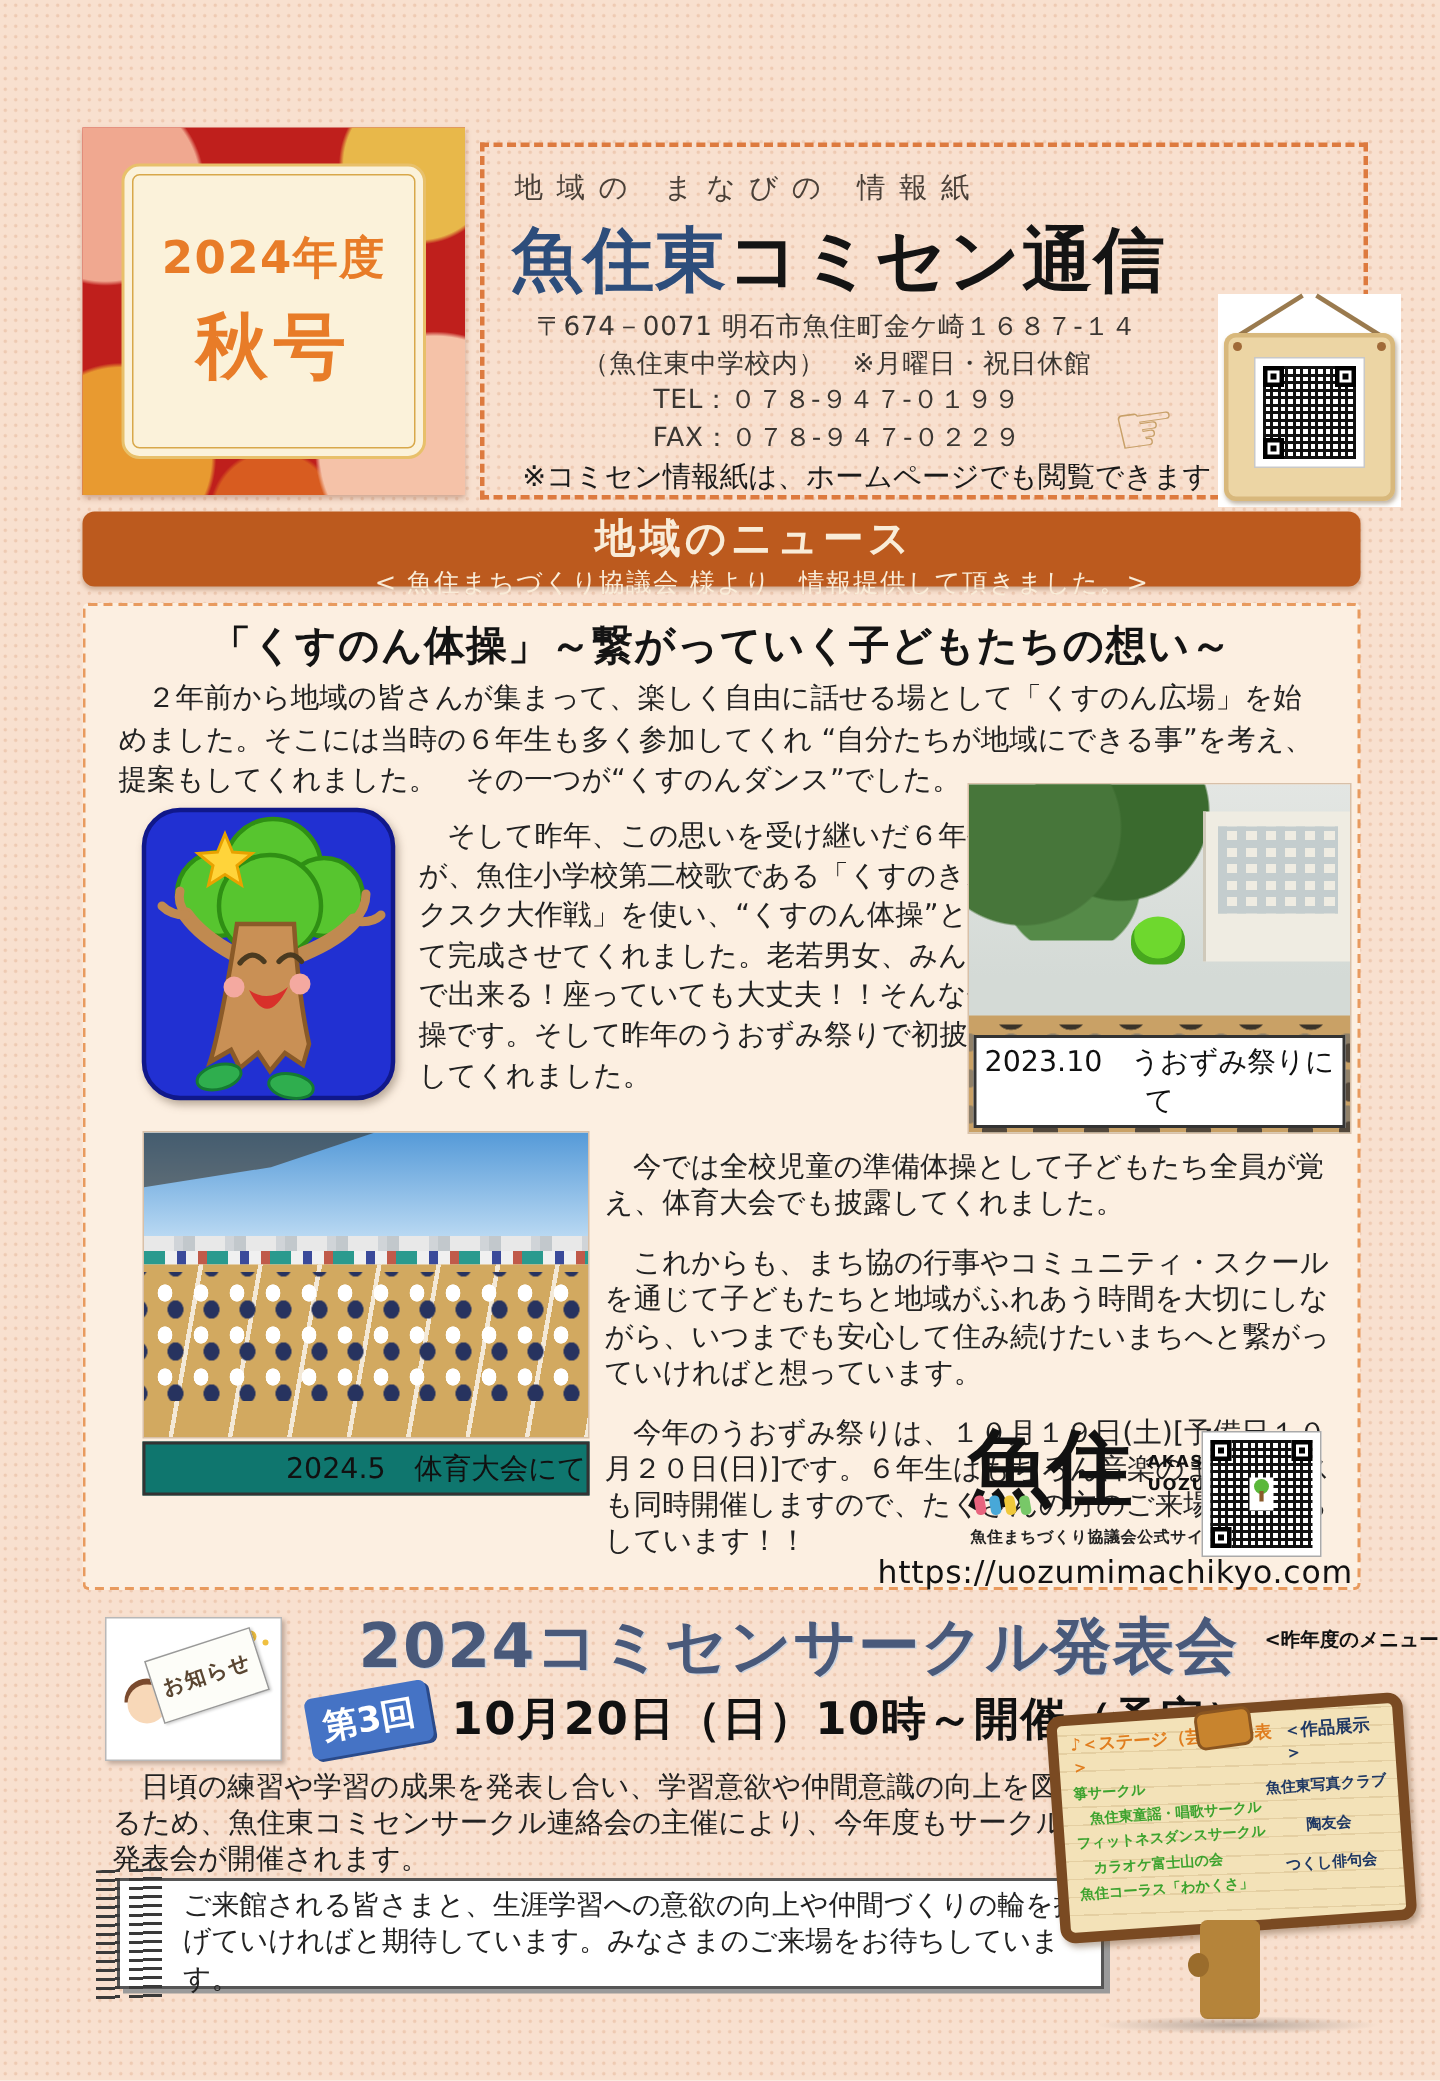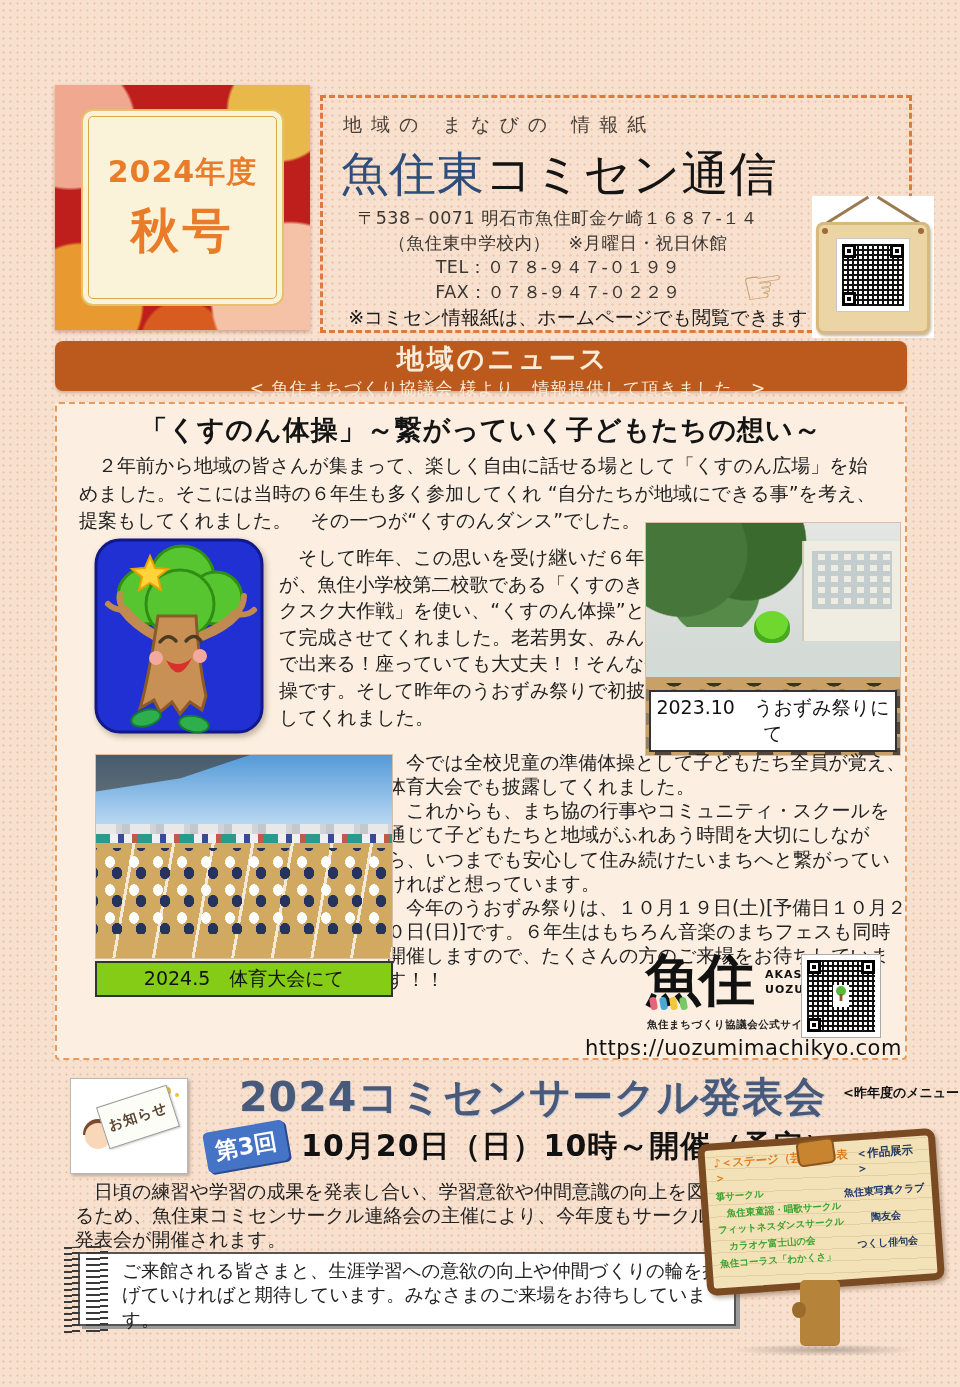--- a/index.html
+++ b/index.html
@@ -24,21 +24,21 @@
     background:#fbf2da;border:2px solid #e8c06a;border-radius:12px;
     outline:1px solid #d8a84a;outline-offset:-8px;
     display:flex;flex-direction:column;align-items:center;justify-content:center;}
   .badge-year{font-size:30px;font-weight:800;color:#e87c28;letter-spacing:1px;}
   .badge-season{font-size:48px;font-weight:800;color:#e87c28;margin-top:6px;letter-spacing:4px;}
 
   
   .header-box{position:absolute;left:320px;top:95px;width:592px;height:238px;
     border:3px dashed #dd7a3e;padding:10px 14px 6px 18px;}
   .tagline{font-size:19px;color:#4a4038;letter-spacing:9px;margin:4px 0 10px 2px;}
-  .nl-title{font-size:47px;font-weight:400;line-height:1.1;margin:2px 0 6px 0;letter-spacing:1px;white-space:nowrap;}
+  .nl-title{font-size:47px;font-weight:700;line-height:1.1;margin:2px 0 6px 0;letter-spacing:1px;white-space:nowrap;}
   .nl-title .hl{color:#2d4d7b;}
   .nl-title .rest{color:#141414;}
   .addr{font-size:17.5px;color:#3a3632;line-height:1.42;text-align:center;padding-right:120px;letter-spacing:.5px;}
   .hp-note{font-size:19px;color:#1a1a1a;margin-top:0;text-align:center;padding-right:80px;}
   .finger{position:absolute;left:742px;top:258px;font-size:48px;color:#c8a068;transform:rotate(-8deg);}
 
   
   .qr-sign{position:absolute;left:812px;top:196px;width:122px;height:142px;background:#ffffff;}
   .rope-l{position:absolute;top:26px;left:14px;width:50px;height:3px;background:#9a7a4e;
     transform:rotate(-32deg);transform-origin:left center;}
@@ -66,21 +66,21 @@
 
   
   .main-box{position:absolute;left:55px;top:402px;width:852px;height:658px;
     border:2px dashed #e89a5e;background:#fcefe1;border-radius:4px;}
   .art-title{position:absolute;top:8px;left:0;width:100%;text-align:center;font-size:27px;
     font-weight:800;color:#141414;margin:0;letter-spacing:1px;}
   .p-std{font-size:19px;line-height:1.45;color:#222;margin:0;}
   .para1{position:absolute;top:48px;left:22px;width:808px;}
   .para2{position:absolute;left:222px;top:140px;width:392px;line-height:1.4;}
   .col2{position:absolute;left:330px;top:346px;width:520px;line-height:1.27;}
-  .col2 p{font-size:19px;line-height:1.27;margin:0;color:#222;}
+  .col2 p{font-size:19px;line-height:1.27;margin:16px;color:#222;}
 
   .kusunon{position:absolute;left:36px;top:134px;width:172px;height:196px;filter:drop-shadow(2px 3px 3px rgba(80,60,40,.4));}
 
   figure{margin:0;padding:0;}
   .photo1{position:absolute;left:588px;top:118px;width:256px;height:234px;border:1px solid #d8c0a8;}
   .ph1{position:relative;width:100%;height:100%;overflow:hidden;background:linear-gradient(#e3e6e3,#d4dad6 55%);}
   .ph1 .trees{position:absolute;left:-18px;top:-26px;width:180px;height:130px;
     background:radial-gradient(circle at 30% 42%, #47763a 0 44%, transparent 45%),
       radial-gradient(circle at 66% 34%, #3a6a2e 0 40%, transparent 41%),
       radial-gradient(circle at 48% 72%, #558a48 0 34%, transparent 35%);}
@@ -104,22 +104,22 @@
   .ph2 .sky2{height:34%;background:linear-gradient(#559ad8,#b8d8f2);}
   .ph2 .bldline{height:10px;background:repeating-linear-gradient(90deg,#e8e8e8 0 20px,#d0d4d8 20px 26px,#c2c8cc 26px 34px);}
   .ph2 .tents{height:9px;background:repeating-linear-gradient(90deg,#2a9a8e 0 14px,#f0f0f0 14px 22px,#3a4a9a 22px 28px,#f0f0f0 28px 36px,#c05a4a 36px 42px);}
   .ph2 .ground2{position:absolute;left:0;right:0;bottom:0;top:88px;background:#d2a960;
     background-image:repeating-linear-gradient(100deg,transparent 0 36px,rgba(255,255,255,.75) 36px 39px);}
   .ph2 .crowd2{position:absolute;left:0;right:0;top:46%;height:42%;
     background-image:radial-gradient(#ffffff 28%,transparent 30%),radial-gradient(#27335f 30%,transparent 32%);
     background-size:24px 28px,24px 28px;background-position:2px 0,9px 11px;}
   .ph2 .shade{position:absolute;left:0;top:0;width:52%;height:30%;background:rgba(55,42,25,.55);
     clip-path:polygon(0 0,100% 0,55% 38%,0 60%);}
-  .cap2{position:relative;display:block;margin-top:2px;background:#84cc16;border:2px solid #333;
-    font-size:19px;color:#111;text-align:center;padding:3px 0;}
+  .cap2{position:relative;display:block;margin-top:2px;background:#0f766e;border:2px solid #333;
+    font-size:19px;color:#111;text-align:right;padding:3px 0;}
 
   .uozumi-logo{position:absolute;left:588px;top:548px;width:152px;height:86px;}
   .logo-main{font-size:56px;font-weight:900;color:#111;line-height:1;letter-spacing:-2px;}
   .logo-ticks{position:absolute;left:5px;top:45px;display:flex;gap:3px;}
   .logo-ticks i{width:7px;height:13px;border-radius:3px;transform:rotate(-10deg);}
   .tk1{background:#e8647e;} .tk2{background:#48a8d8;} .tk3{background:#f0c83a;} .tk4{background:#78c868;}
   .logo-sub{position:absolute;left:120px;top:16px;font-size:11px;font-weight:800;letter-spacing:1px;
     line-height:1.35;color:#111;}
   .logo-cap{position:absolute;left:2px;top:66px;font-size:10.5px;font-weight:700;color:#222;white-space:nowrap;letter-spacing:.5px;}
   .qr2{position:absolute;left:744px;top:550px;width:80px;height:84px;background:#fff;border:1px solid #aaa;padding:5px;}
@@ -193,21 +193,21 @@
     <div class="badge-inner">
       <div class="badge-year">2024年度</div>
       <div class="badge-season">秋号</div>
     </div>
   </div>
 
   <div class="header-box">
     <div class="tagline">地域の まなびの 情報紙</div>
     <h1 class="nl-title"><span class="hl">魚住東</span><span class="rest">コミセン通信</span></h1>
     <div class="addr">
-      <div>〒538－0071 明石市魚住町金ケ崎１６８７‐１４</div>
+      <div>〒674－0071 明石市魚住町金ケ崎１６８７‐１４</div>
       <div>（魚住東中学校内）　※月曜日・祝日休館</div>
       <div>TEL：０７８‐９４７‐０１９９</div>
       <div>FAX：０７８‐９４７‐０２２９</div>
     </div>
     <div class="hp-note">※コミセン情報紙は、ホームページでも閲覧できます</div>
   </div>
   <span class="finger">☞</span>
 
   <div class="qr-sign">
     <div class="rope-l"></div>

